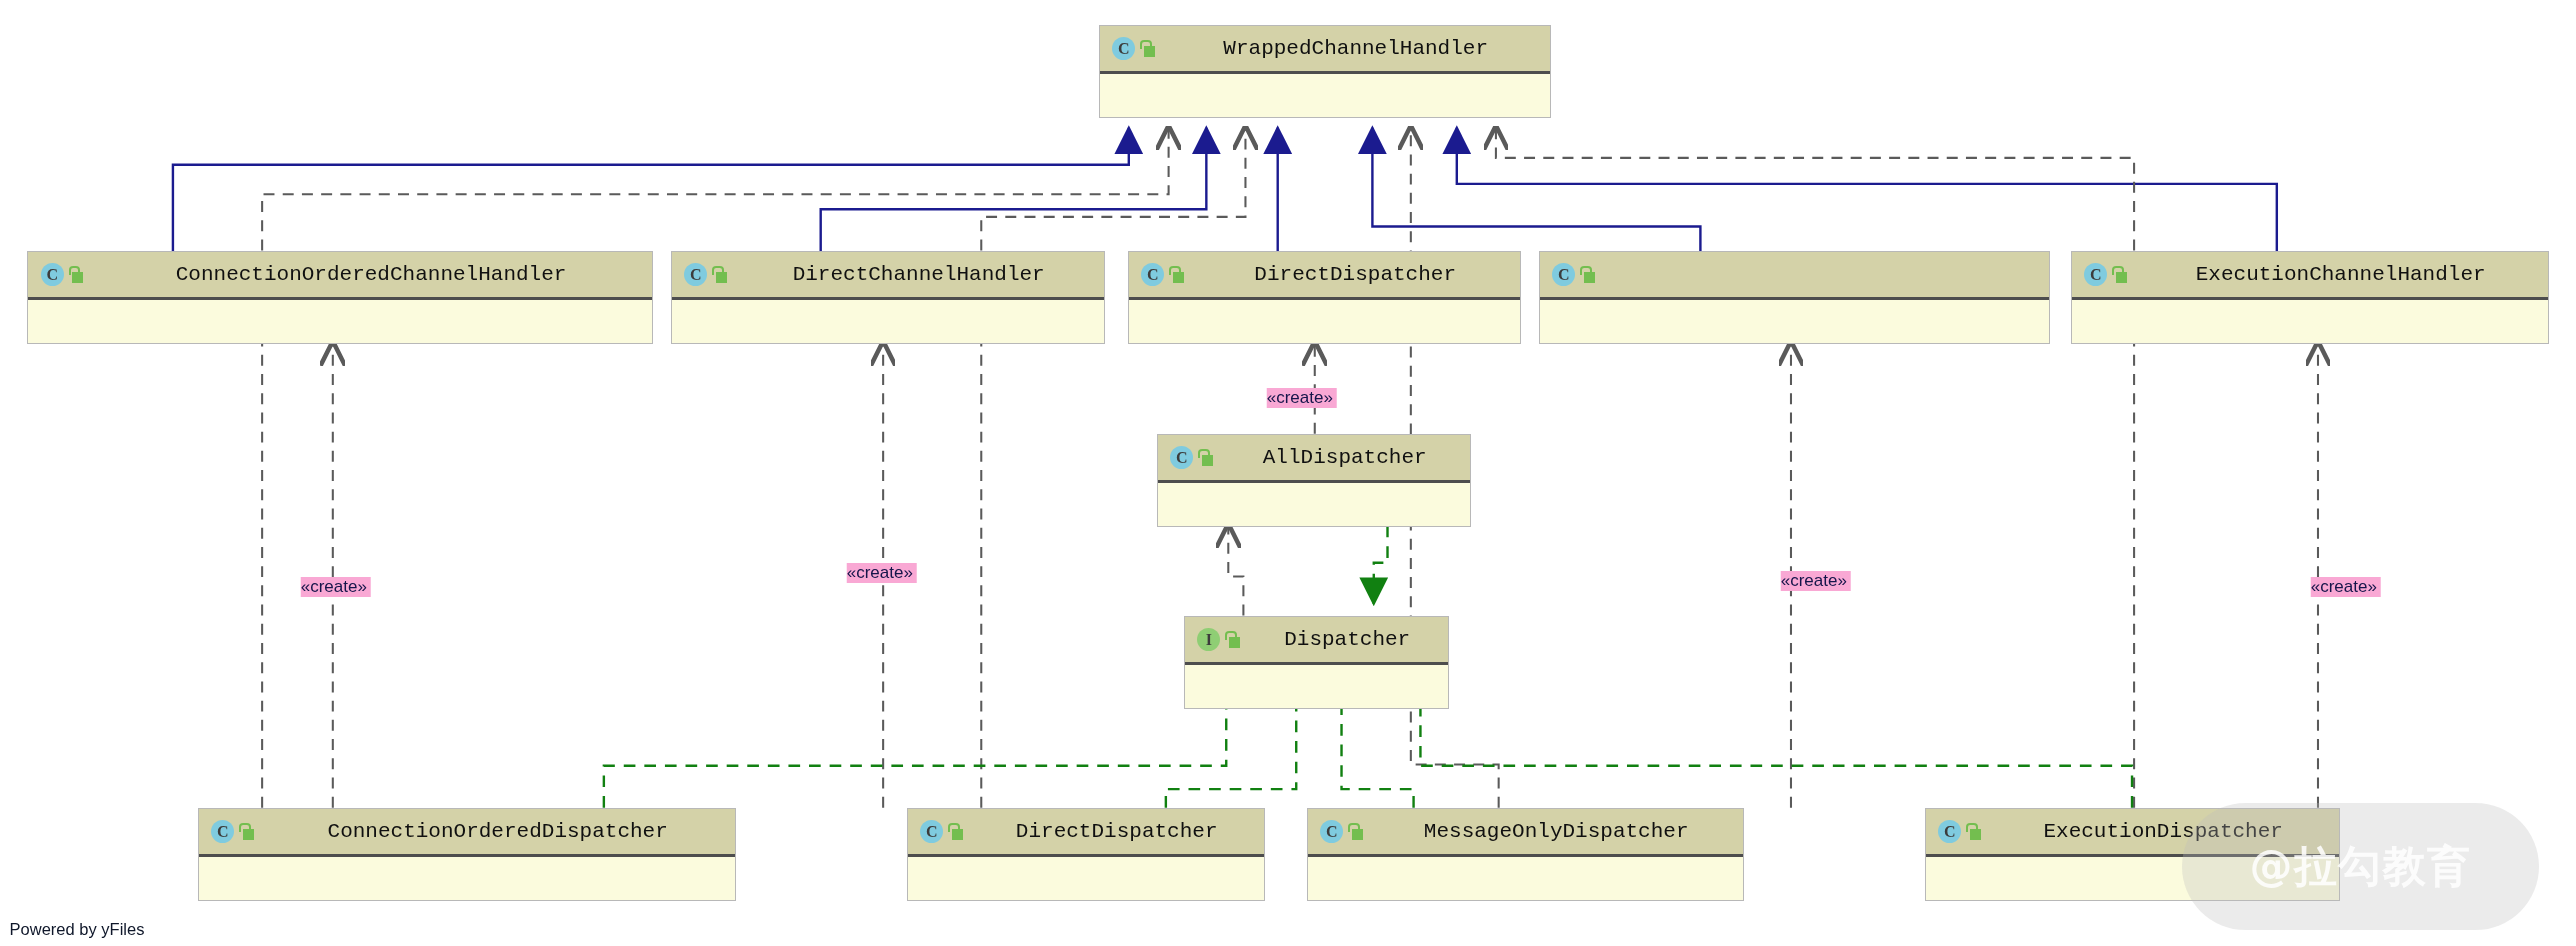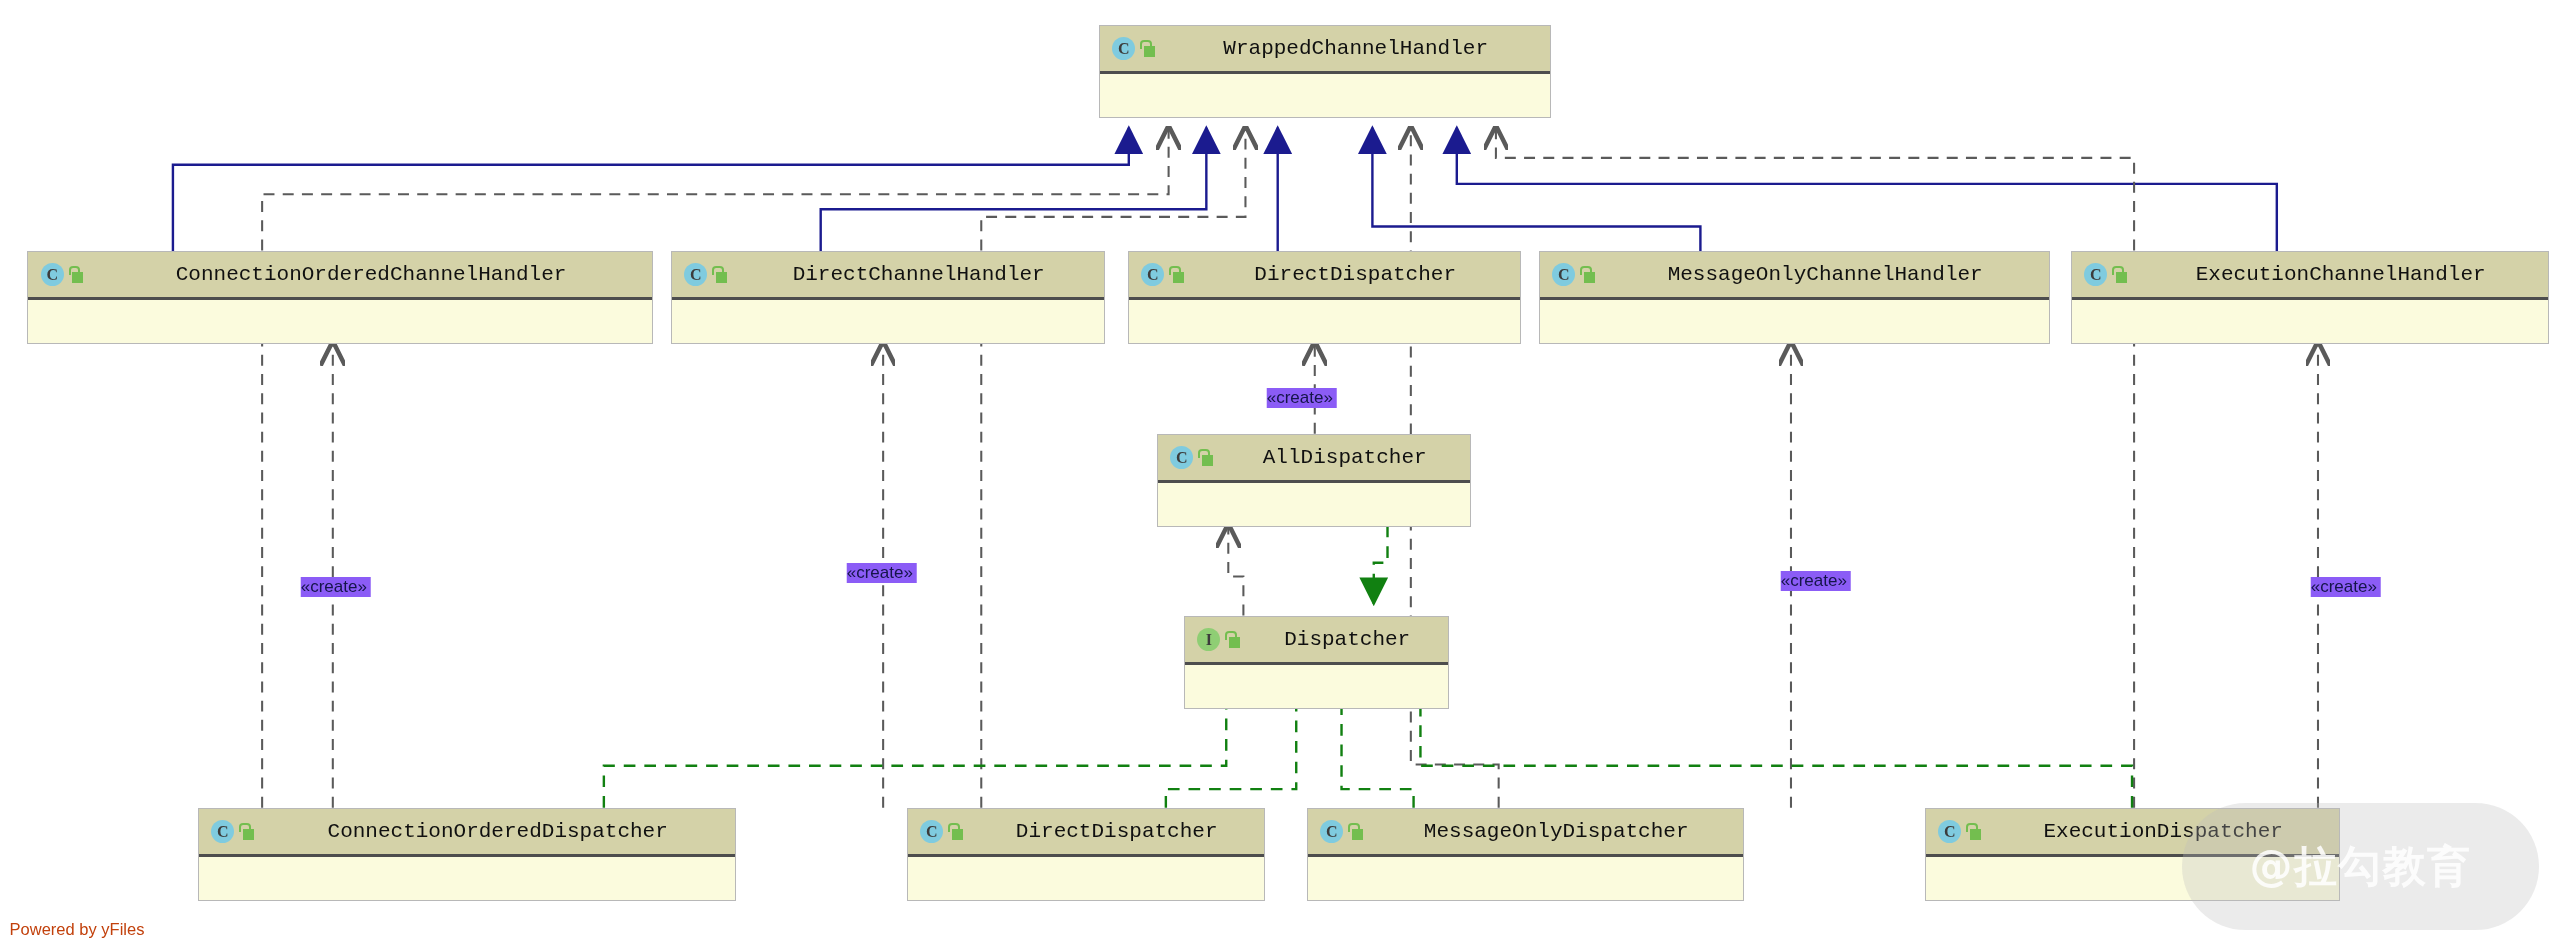--- a/index.html
+++ b/index.html
@@ -71,28 +71,28 @@
 
   
   .create-label{
     position:absolute;
     font-family:"Liberation Sans", sans-serif;
     font-size:17px;
     color:#15154a;
     white-space:nowrap;
     transform:translate(-100%,-50%);
     padding-right:4.1px;
-    background:#8b5cf6;
+    background:#f9a8d4;
   }
 
   
   #yfiles{
     position:absolute;left:9.6px;top:920px;
     font-family:"Liberation Sans", sans-serif;
-    font-size:16.5px;color:#c2410c;white-space:nowrap;
+    font-size:16.5px;color:#0f172a;white-space:nowrap;
   }
   #watermark{
     position:absolute;left:2182px;top:803px;
     width:357px;height:127px;
     border-radius:65px;
     background:rgba(190,190,190,0.30);
     display:flex;align-items:center;justify-content:center;
   }
   #watermark span{
     font-family:"DejaVu Sans", sans-serif;
@@ -201,21 +201,20 @@
     <div class="uml-body"></div>
   </div>
 
   <div class="uml-node" style="left:1539px;top:251px;width:511px;">
     <div class="uml-header">
       <span class="badge class-badge">C</span>
       <span class="lock">
         <i class="shackle"></i>
           <i class="bodyb"></i>
       </span>
-      <span class="uml-title">MessageOnlyChannelHandler</span>
     </div>
     <div class="uml-body"></div>
   </div>
 
   <div class="uml-node" style="left:2071px;top:251px;width:478px;">
     <div class="uml-header">
       <span class="badge class-badge">C</span>
       <span class="lock">
         <i class="shackle"></i>
           <i class="bodyb"></i>

